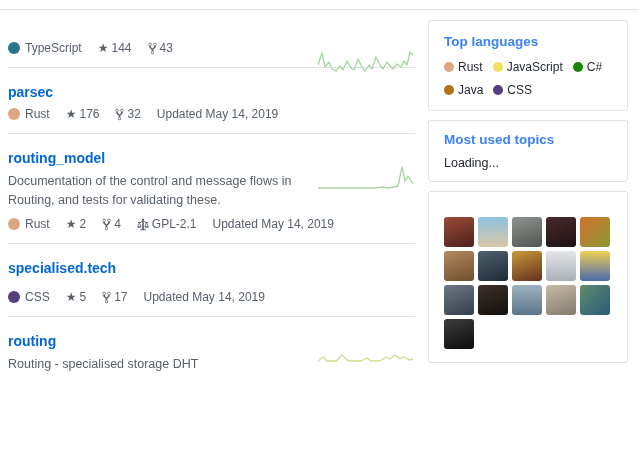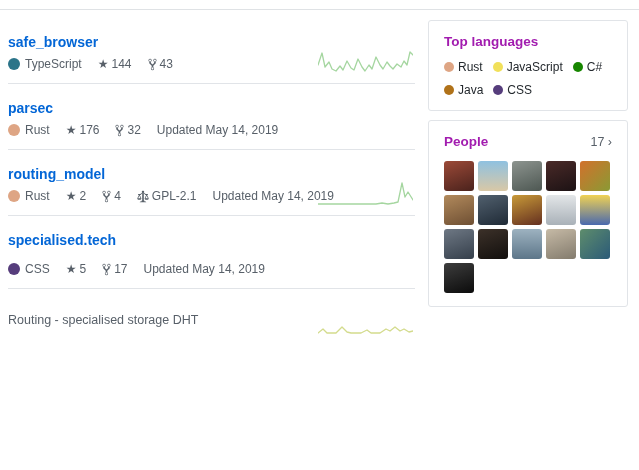--- a/index.html
+++ b/index.html
@@ -23,41 +23,40 @@
   .meta-item { display:flex; align-items:center; margin-right:16px; white-space:nowrap; }
   .lang-dot { width:12px; height:12px; border-radius:50%; margin-right:5px; flex:none; }
   .star-glyph { font-size:12px; margin-right:3px; line-height:1; }
   .oct { margin-right:3px; fill:#586069; }
   .spark { position:absolute; right:2px; }
   .spark polyline { fill:none; stroke-width:1.3; stroke-linejoin:round; stroke-linecap:round; }
 
   
   .sidebar { width:200px; padding-top:10px; }
   .card { border:1px solid #e1e4e8; border-radius:3px; padding:13px 15px; margin-bottom:9px; background:#fff; }
-  .card-title { font-size:13.5px; font-weight:bold; color:#a21caf; }
+  .card-title { font-size:13.5px; font-weight:bold; color:#3b82f6; }
   .lang-chips { display:flex; flex-wrap:wrap; margin-top:11px; row-gap:9px; column-gap:10px; font-size:12px; }
   .chip { display:flex; align-items:center; cursor:pointer; }
   .chip-dot { width:10px; height:10px; border-radius:50%; margin-right:4px; flex:none; }
   .loading-text { margin-top:9px; font-size:12.5px; color:#24292e; }
   .people-header { display:flex; align-items:center; justify-content:space-between; }
   .people-count { font-size:12.5px; color:#586069; cursor:pointer; }
   .avatar-grid { display:grid; grid-template-columns:repeat(5,30px); gap:4px; margin-top:12px; }
   .avatar { width:30px; height:30px; border-radius:3px; cursor:pointer; }
 </style>
 </head>
 <body>
 
 <div class="top-rule"></div>
 
 <div class="layout">
 
   <div class="repo-list">
 
     <div class="repo-item first">
-      <h3 class="repo-name">safe_browser</h3>
       <svg class="spark" width="95" height="30" viewBox="0 0 95 30" style="top:38px">
         <polyline points="0,17 4,5 7,19 11,14 14,21 18,23 22,18 25,22 29,13 33,20 36,22 40,11 44,19 47,23 51,17 54,21 58,9 62,17 65,21 69,14 72,18 75,21 79,16 83,19 86,13 89,17 92,4 95,7" stroke="#a5d6a0"></polyline>
       </svg>
       <div class="repo-meta">
         <span class="meta-item">
           <span class="lang-dot" style="background: rgb(43, 116, 137);"></span>
           <span>TypeScript</span>
         </span>
         <span class="meta-item">
           <span class="star-glyph">★</span>
@@ -88,20 +87,21 @@
               <path d="M8 1a1.993 1.993 0 0 0-1 3.72V6L5 8 3 6V4.72A1.993 1.993 0 0 0 2 1a1.993 1.993 0 0 0-1 3.72V6.5l3 3v1.78A1.993 1.993 0 0 0 5 15a1.993 1.993 0 0 0 1-3.72V9.5l3-3V4.72A1.993 1.993 0 0 0 8 1zM2 4.2C1.34 4.2.8 3.65.8 3c0-.65.55-1.2 1.2-1.2.65 0 1.2.55 1.2 1.2 0 .65-.55 1.2-1.2 1.2zm3 10c-.66 0-1.2-.55-1.2-1.2 0-.65.55-1.2 1.2-1.2.65 0 1.2.55 1.2 1.2 0 .65-.55 1.2-1.2 1.2zm3-10c-.66 0-1.2-.55-1.2-1.2 0-.65.55-1.2 1.2-1.2.65 0 1.2.55 1.2 1.2 0 .65-.55 1.2-1.2 1.2z"></path>
             </svg>
           <span>32</span>
         </span>
         <span class="meta-item">Updated May 14, 2019</span>
       </div>
     </div>
 
     <div class="repo-item">
       <h3 class="repo-name">routing_model</h3>
+      <p class="repo-desc">Documentation of the control and message flows in Routing, and tests for validating these.</p>
       <svg class="spark" width="95" height="30" viewBox="0 0 95 30" style="top:28px">
         <polyline points="0,26 58,26 64,25 70,26 76,25 80,24 84,5 87,19 90,14 95,22" stroke="#a5d6a0"></polyline>
       </svg>
       <div class="repo-meta">
         <span class="meta-item">
           <span class="lang-dot" style="background: rgb(222, 165, 132);"></span>
           <span>Rust</span>
         </span>
         <span class="meta-item">
           <span class="star-glyph">★</span>
@@ -138,20 +138,21 @@
           <svg class="oct" width="9" height="13" viewBox="0 0 10 16">
               <path d="M8 1a1.993 1.993 0 0 0-1 3.72V6L5 8 3 6V4.72A1.993 1.993 0 0 0 2 1a1.993 1.993 0 0 0-1 3.72V6.5l3 3v1.78A1.993 1.993 0 0 0 5 15a1.993 1.993 0 0 0 1-3.72V9.5l3-3V4.72A1.993 1.993 0 0 0 8 1zM2 4.2C1.34 4.2.8 3.65.8 3c0-.65.55-1.2 1.2-1.2.65 0 1.2.55 1.2 1.2 0 .65-.55 1.2-1.2 1.2zm3 10c-.66 0-1.2-.55-1.2-1.2 0-.65.55-1.2 1.2-1.2.65 0 1.2.55 1.2 1.2 0 .65-.55 1.2-1.2 1.2zm3-10c-.66 0-1.2-.55-1.2-1.2 0-.65.55-1.2 1.2-1.2.65 0 1.2.55 1.2 1.2 0 .65-.55 1.2-1.2 1.2z"></path>
             </svg>
           <span>17</span>
         </span>
         <span class="meta-item">Updated May 14, 2019</span>
       </div>
     </div>
 
     <div class="repo-item last">
+      <h3 class="repo-name">routing</h3>
       <p class="repo-desc">Routing - specialised storage DHT</p>
       <svg class="spark" width="95" height="14" viewBox="0 0 95 14" style="top:34px">
         <polyline points="0,10 5,6 9,10 18,10 24,4 29,9 33,10 43,10 49,7 53,10 62,10 68,6 72,8 77,4 82,8 86,6 91,9 95,8" stroke="#d3db8c"></polyline>
       </svg>
     </div>
 
   </div>
 
   <div class="sidebar">
 
@@ -174,26 +175,26 @@
           <span class="chip-dot" style="background: rgb(176, 114, 25);"></span>
           <span>Java</span>
         </span>
         <span class="chip">
           <span class="chip-dot" style="background: rgb(86, 61, 124);"></span>
           <span>CSS</span>
         </span>
       </div>
     </div>
 
+    <div class="card" style="padding-top:11px; padding-bottom:11px">
+      <div class="card-title">Most used topics</div>
+      <div class="loading-text">Loading...</div>
+    </div>
 
     <div class="card">
-      <div class="people-header">
-        <span class="card-title">People</span>
-        <span class="people-count"><span>17</span> <span>›</span></span>
-      </div>
       <div class="avatar-grid">
         <div class="avatar" style="background: linear-gradient(160deg, rgb(156, 74, 56), rgb(74, 34, 28));"></div>
         <div class="avatar" style="background: linear-gradient(rgb(143, 193, 224), rgb(217, 200, 166));"></div>
         <div class="avatar" style="background: linear-gradient(160deg, rgb(141, 148, 143), rgb(77, 87, 82));"></div>
         <div class="avatar" style="background: linear-gradient(160deg, rgb(74, 42, 40), rgb(28, 18, 20));"></div>
         <div class="avatar" style="background: linear-gradient(135deg, rgb(210, 113, 44), rgb(138, 154, 52));"></div>
         <div class="avatar" style="background: linear-gradient(160deg, rgb(178, 138, 92), rgb(110, 79, 51));"></div>
         <div class="avatar" style="background: linear-gradient(160deg, rgb(81, 96, 110), rgb(31, 42, 54));"></div>
         <div class="avatar" style="background: linear-gradient(160deg, rgb(200, 154, 56), rgb(100, 47, 32));"></div>
         <div class="avatar" style="background: linear-gradient(rgb(227, 230, 232), rgb(169, 177, 184));"></div>

